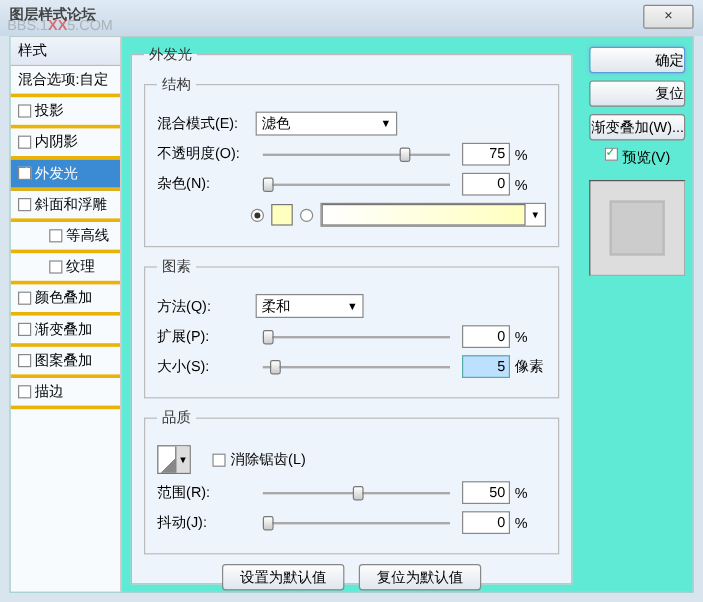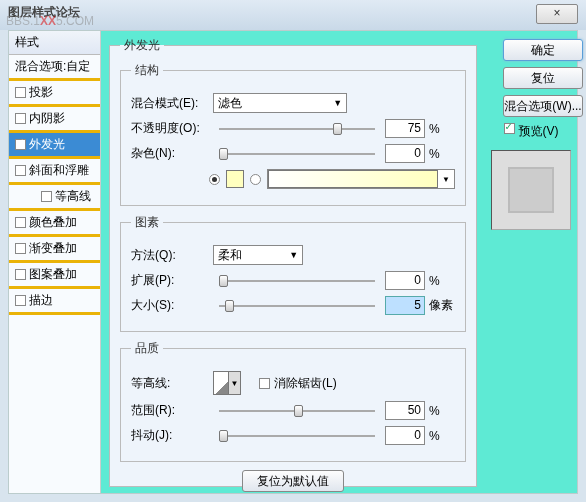--- a/index.html
+++ b/index.html
@@ -35,21 +35,21 @@
 .color-sw { width:18px; height:18px; border:1px solid #777; background:#ffffbf;}
 .radio { width:11px; height:11px; border:1px solid #888; border-radius:50%; background:#fff; display:inline-block; position:relative;}
 .radio.sel::after { content:""; position:absolute; top:2px; left:2px; width:5px; height:5px; border-radius:50%; background:#333;}
 .grad { width:170px; height:18px; border:1px solid #777; background:linear-gradient(to right, rgba(255,255,200,0) 0%, #ffffbf 100%);}
 .grad-wrap {display:flex;align-items:center;border:1px solid #888;background:#fff;padding:0;}
 .contour-sw { width:28px; height:24px; border:1px solid #777; background:linear-gradient(135deg,#fff 0%,#fff 49%,#888 50%,#888 100%); display:flex;}
 .contour-sw .arr { width:12px; background:#ddd; border-left:1px solid #777; display:flex; align-items:center; justify-content:center; font-size:8px; margin-left:auto;}
 .btn { height:22px; border:1px solid #888; background:linear-gradient(#fdfdfd,#e0e6ee); padding:0 14px; border-radius:3px; cursor:pointer;}
 .btm-btns { display:flex; justify-content:center; gap:12px; margin-top:6px;}
 .right-panel { width:100px; padding:8px 6px; display:flex; flex-direction:column; gap:6px; align-items:stretch;}
-.right-panel .btn { width:100%; text-align:center; padding:0;margin-left:12px;}
+.right-panel .btn { width:100%; text-align:right; padding:0;}
 .right-panel .btn.primary { border-color:#5a9ed8; box-shadow:0 0 3px #8bd;}
 .preview-box { width:80px; height:80px; background:#ddd; border:1px inset #aaa; margin:4px auto 0; display:flex; align-items:center; justify-content:center;}
 .preview-box .inner { width:46px; height:46px; background:#ccc; border:2px solid #bbb;}
 .prev-row {display:flex;gap:4px;justify-content:center;margin-top:0;}
 </style>
 </head>
 <body>
 
 <div class="titlebar">
   <span class="title">图层样式论坛</span>
@@ -77,20 +77,24 @@
         <span>外发光</span>
       </div>
     <div class="row">
         <span class="cb"></span>
         <span>斜面和浮雕</span>
       </div>
     <div class="row indent">
         <span class="cb"></span>
         <span>等高线</span>
       </div>
+    <div class="row indent">
+        <span class="cb"></span>
+        <span>纹理</span>
+      </div>
     <div class="row">
         <span class="cb"></span>
         <span>颜色叠加</span>
       </div>
     <div class="row">
         <span class="cb"></span>
         <span>渐变叠加</span>
       </div>
     <div class="row">
         <span class="cb"></span>
@@ -103,21 +107,21 @@
   </div>
 
   <div class="mid-panel">
     <fieldset class="main">
       <legend>外发光</legend>
 
       <fieldset>
         <legend>结构</legend>
         <div class="form-row">
           <span class="lbl">混合模式(E):</span>
-          <div class="combo" style="width:134px">
+          <div class="combo" style="width:118px">
               <span>滤色</span>
               <span class="arrow">▼</span>
             </div>
         </div>
         <div class="form-row">
           <span class="lbl">不透明度(O):</span>
           <div class="slider">
               <div class="track"></div>
               <div class="thumb" style="left:73%"></div>
             </div>
@@ -169,21 +173,20 @@
               <div class="thumb" style="left:4%"></div>
             </div>
           <div class="num active">5</div>
           <span class="unit">像素</span>
         </div>
       </fieldset>
 
       <fieldset>
         <legend>品质</legend>
         <div class="form-row">
-          <span class="lbl">等高线:</span>
           <div class="contour-sw">
               <span class="arr">▼</span>
             </div>
           <span style="width:10px"></span>
           <span class="cb"></span>
           <span>消除锯齿(L)</span>
         </div>
         <div class="form-row">
           <span class="lbl">范围(R):</span>
           <div class="slider">
@@ -198,29 +201,30 @@
           <div class="slider">
               <div class="track"></div>
               <div class="thumb" style="left:0%"></div>
             </div>
           <div class="num">0</div>
           <span class="unit">%</span>
         </div>
       </fieldset>
 
       <div class="btm-btns">
+        <button class="btn">设置为默认值</button>
         <button class="btn">复位为默认值</button>
       </div>
     </fieldset>
   </div>
 
   <div class="right-panel">
     <button class="btn primary">确定</button>
     <button class="btn">复位</button>
-    <button class="btn">混合选项(W)...</button>
+    <button class="btn">渐变叠加(W)...</button>
     <div class="prev-row">
       <span class="cb checked"></span>
       <span>预览(V)</span>
     </div>
     <div class="preview-box">
         <div class="inner"></div>
       </div>
   </div>
 
 </div>

